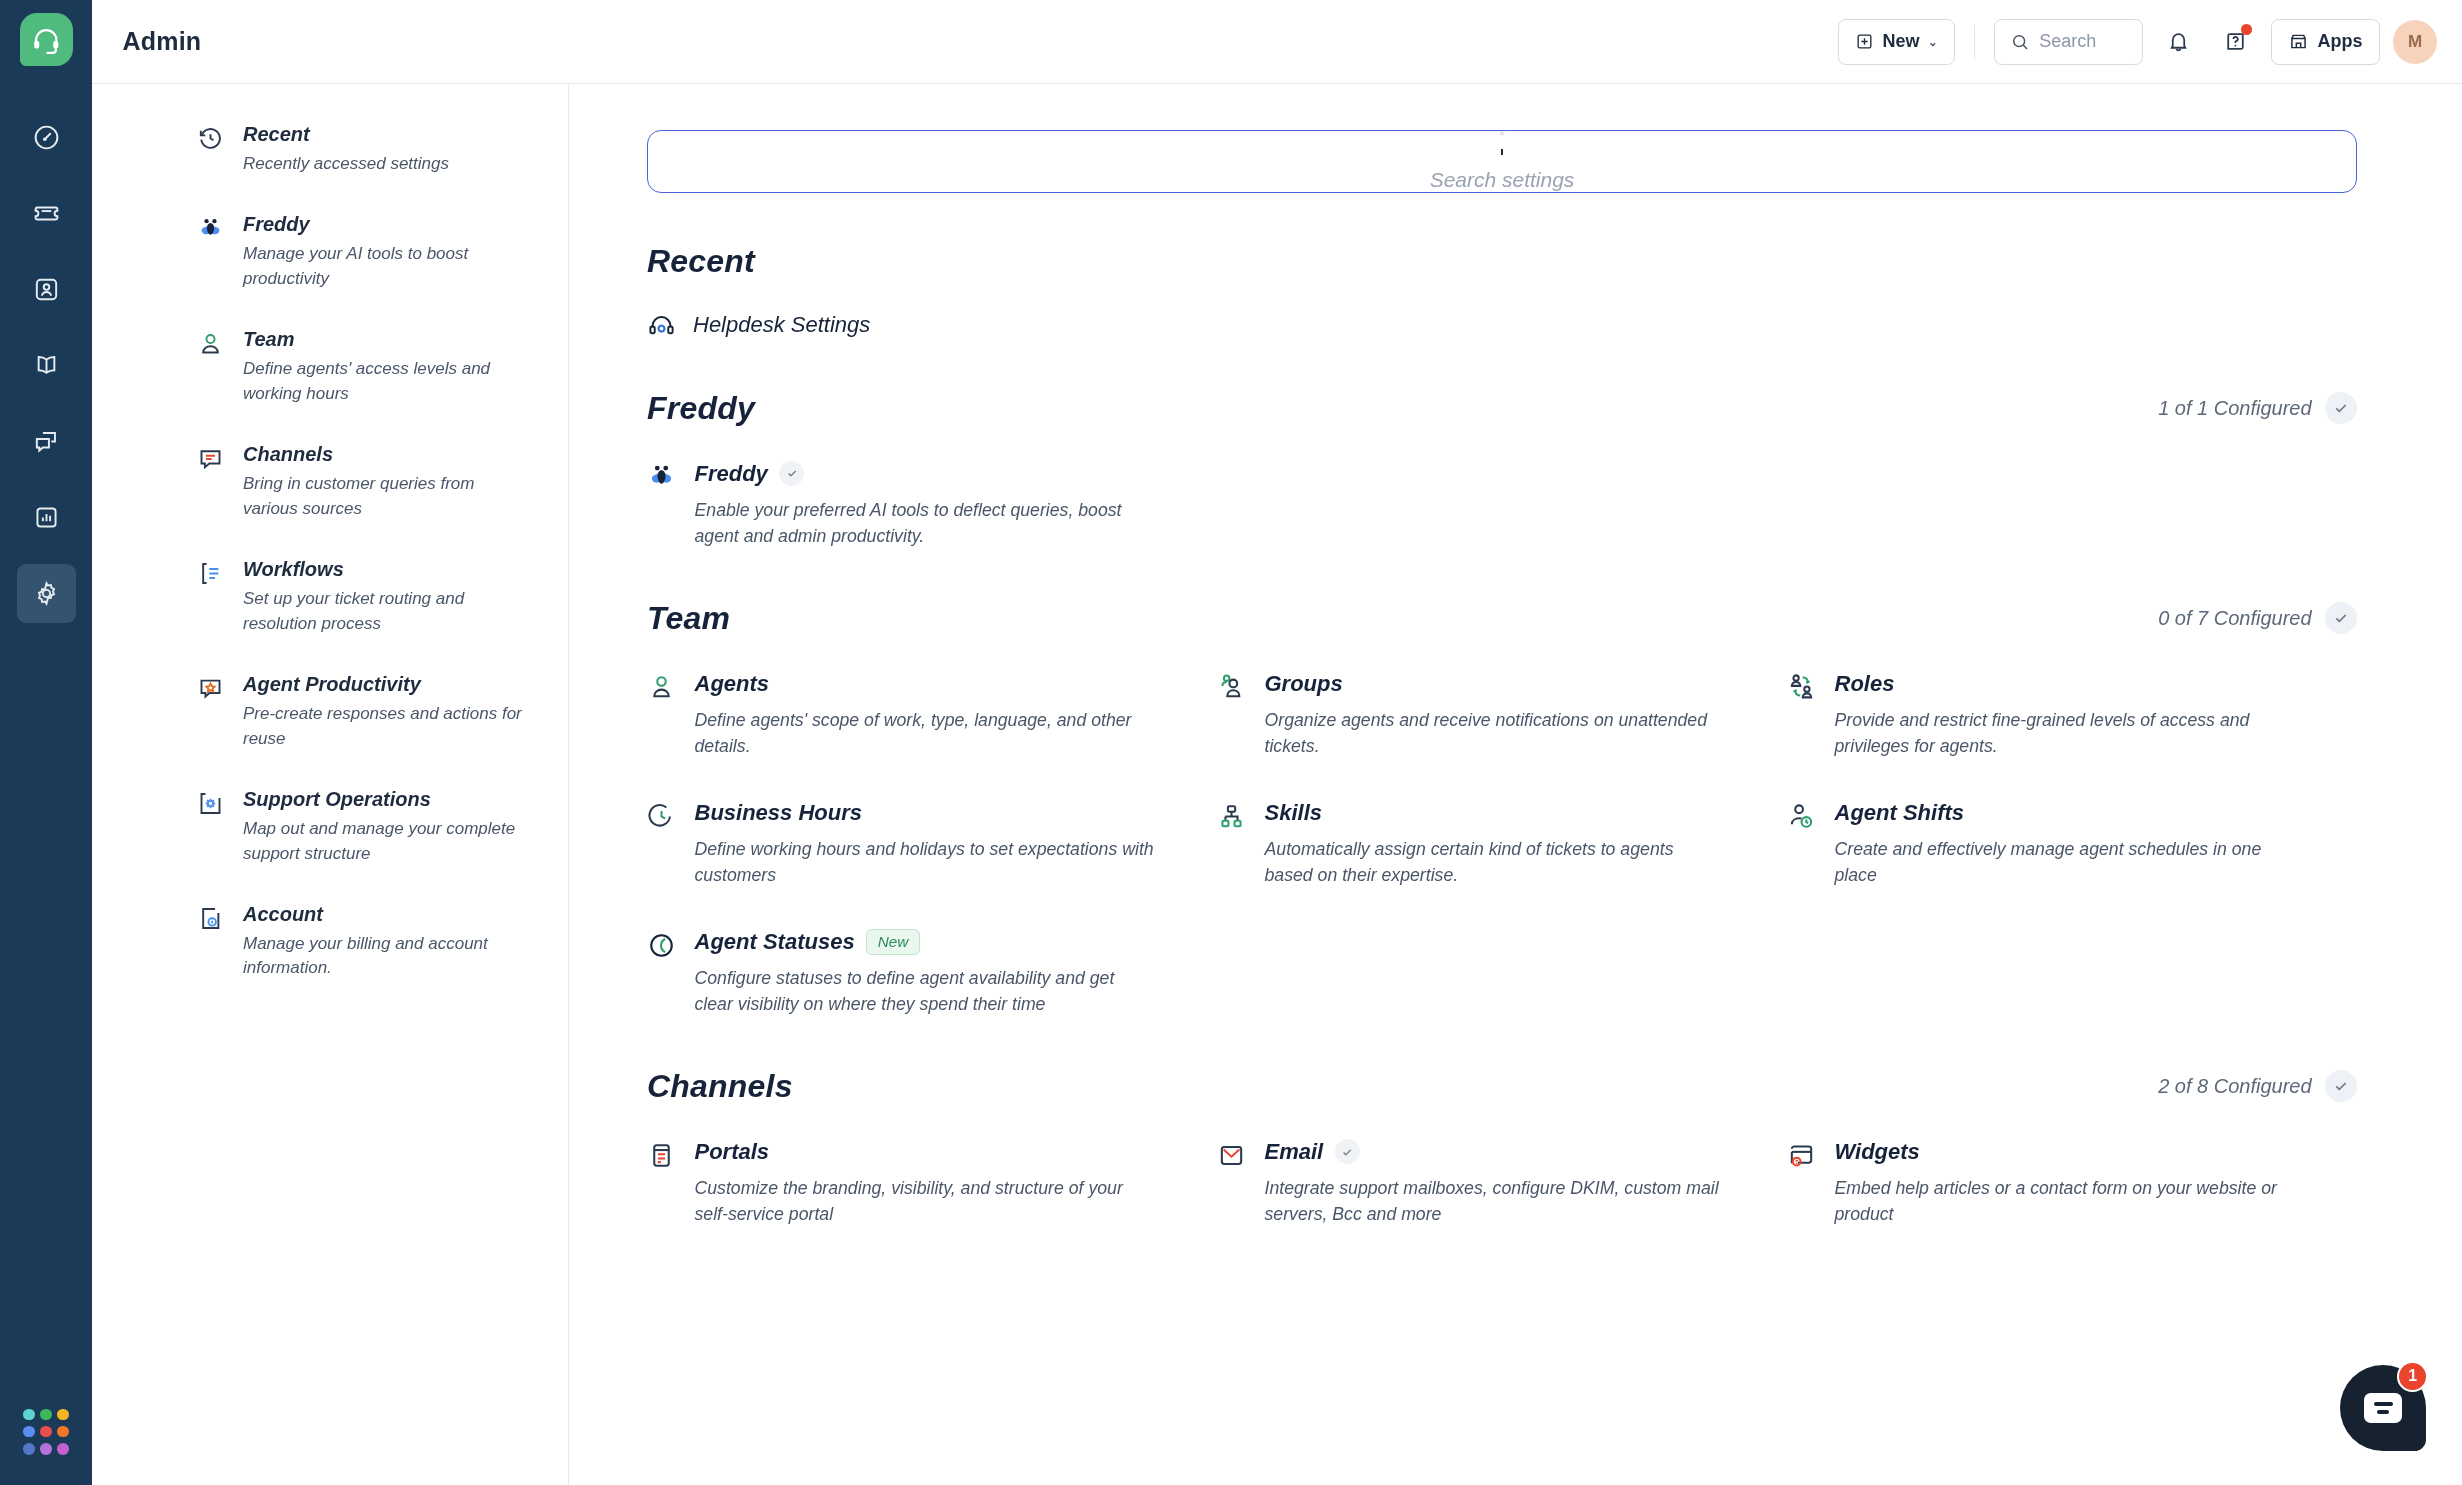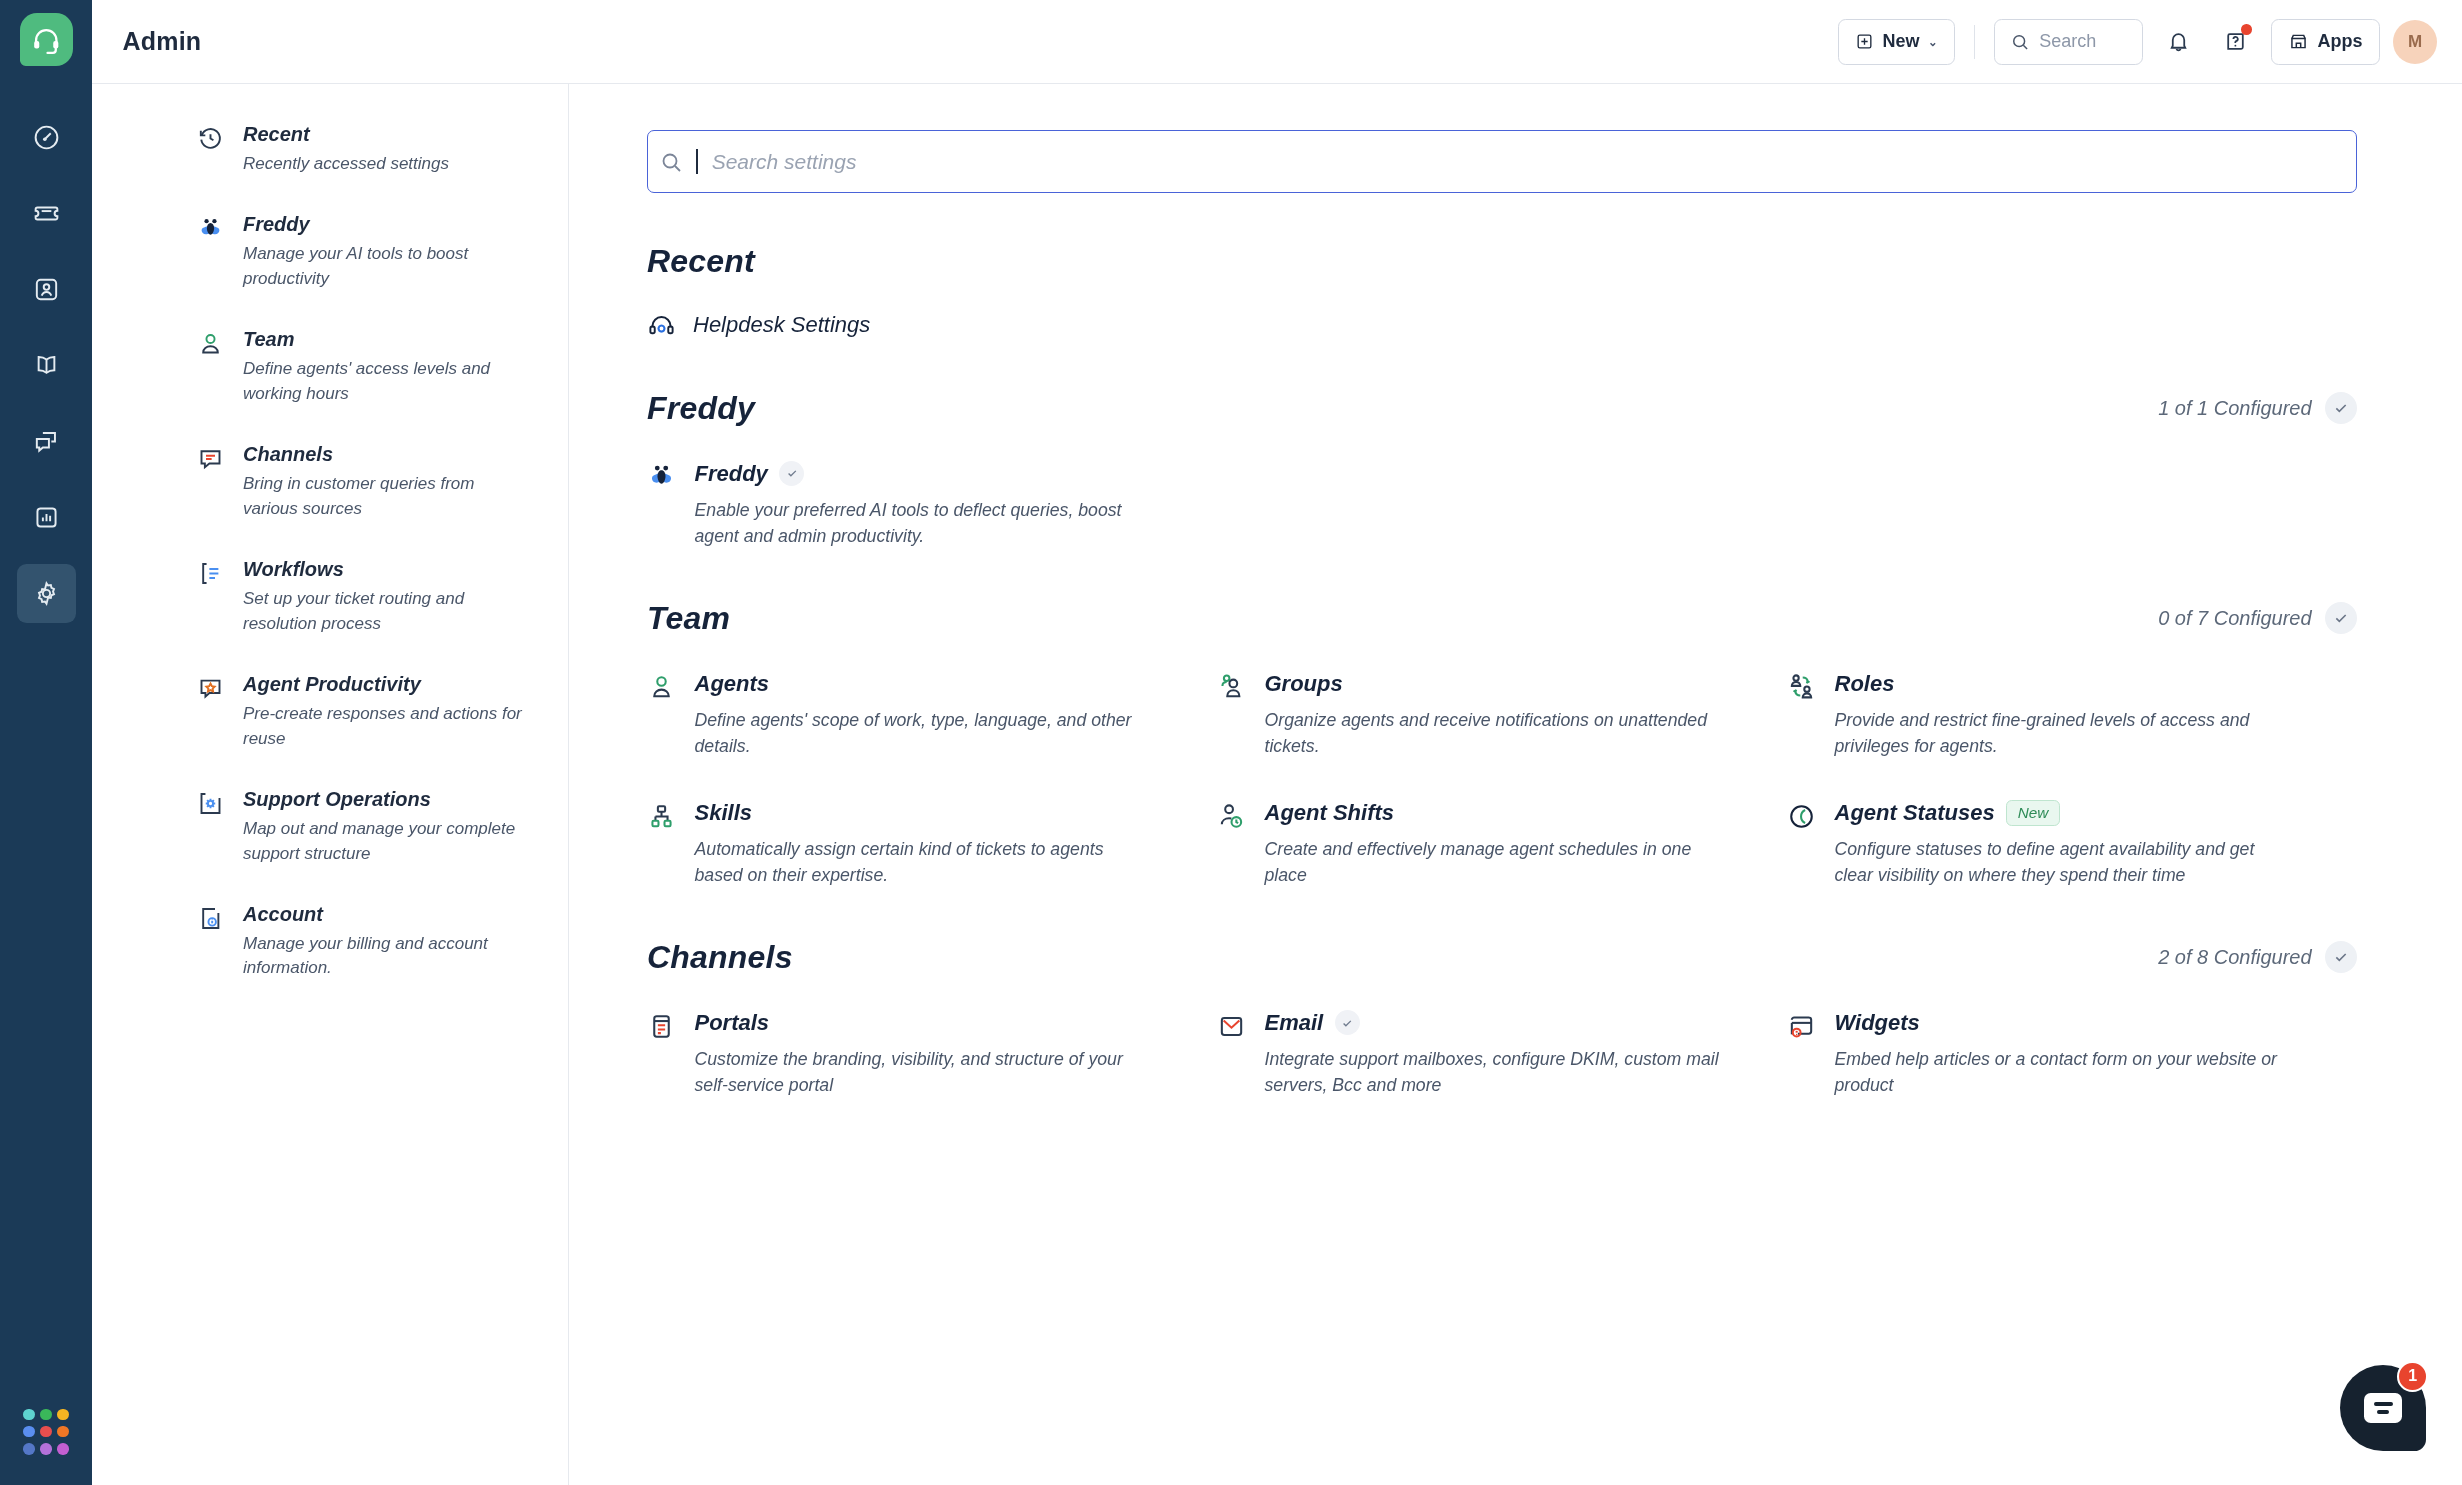--- a/index.html
+++ b/index.html
@@ -81,22 +81,22 @@
   .nav-item { display: flex; gap: 17px; margin-bottom: 36px; cursor: pointer; }
   .nav-ico { width: 29px; flex: 0 0 29px; padding-top: 2.9px; }
   .nav-ico svg { width: 27px; height: 27px; fill: none; stroke-width: 1.7; }
   .nav-text { flex: 1; }
   .nav-title { font-size: 20px; font-weight: 700; color: #1f2b3e; line-height: 1.2; }
   .nav-desc { font-size: 17px; color: #4a5669; line-height: 1.45; margin-top: 5.7px; }
 
   
   .content { flex: 1; padding: 46px 105px 0 78px; overflow: hidden; }
   .search-box {
-    height: 63px; border: 1.9px solid #4a63d8; border-radius: 7px; background:#fff;
-    display: flex; align-items: center; gap: 13.4px; padding: 0 11px;
+    height: 63px; border: 1.9px solid #4a63d8; border-radius: 14px; background:#fff;
+    display: flex; align-items: center; gap: 13.4px; padding: 0 11px; flex-direction: column;
   }
   .search-box svg { stroke:#7b8598; fill:none; stroke-width:1.8; width:24px; height:24px; }
   .search-box .caret-bar { width: 1.9px; height: 25px; background: #1f2b3e; }
   .search-box .ph { font-size: 21px; color: #9aa3b2; }
 
   .sec { margin-top: 50px; }
   .sec-head { display: flex; align-items: center; }
   .sec-title { font-size: 32px; font-weight: 700; color: #16233a; letter-spacing: 0.2px; }
   .sec-status { margin-left: auto; display:flex; align-items:center; gap: 13.4px; }
   .sec-status span { font-size: 20px; color: #5c6879; }
@@ -512,20 +512,34 @@
                     </svg>
               </div>
               <div class="card-body">
                 <div class="card-title-row">
                   <span class="card-title">Roles</span>
                 </div>
                 <div class="card-desc">Provide and restrict fine-grained levels of access and privileges for agents.</div>
               </div>
             </div>
 
+            <div class="card">
+              <div class="card-ico">
+                <svg viewBox="0 0 24 24">
+                      <path d="M16 4.5A8.5 8.5 0 1 0 19 12" stroke="#2b3a4f"></path>
+                      <path d="M12 7.5V12l3 1.8" stroke="#2e9e6b"></path>
+                    </svg>
+              </div>
+              <div class="card-body">
+                <div class="card-title-row">
+                  <span class="card-title">Business Hours</span>
+                </div>
+                <div class="card-desc">Define working hours and holidays to set expectations with customers</div>
+              </div>
+            </div>
 
             <div class="card">
               <div class="card-ico">
                 <svg viewBox="0 0 24 24">
                       <rect x="9" y="3.5" width="6" height="4.5" rx="1" stroke="#2b3a4f"></rect>
                       <path d="M12 8v4M7 12h10v3M7 12v3" stroke="#2b3a4f"></path>
                       <rect x="4.5" y="15.5" width="5" height="4.5" rx="1" stroke="#2e9e6b"></rect>
                       <rect x="14.5" y="15.5" width="5" height="4.5" rx="1" stroke="#2e9e6b"></rect>
                     </svg>
               </div>

